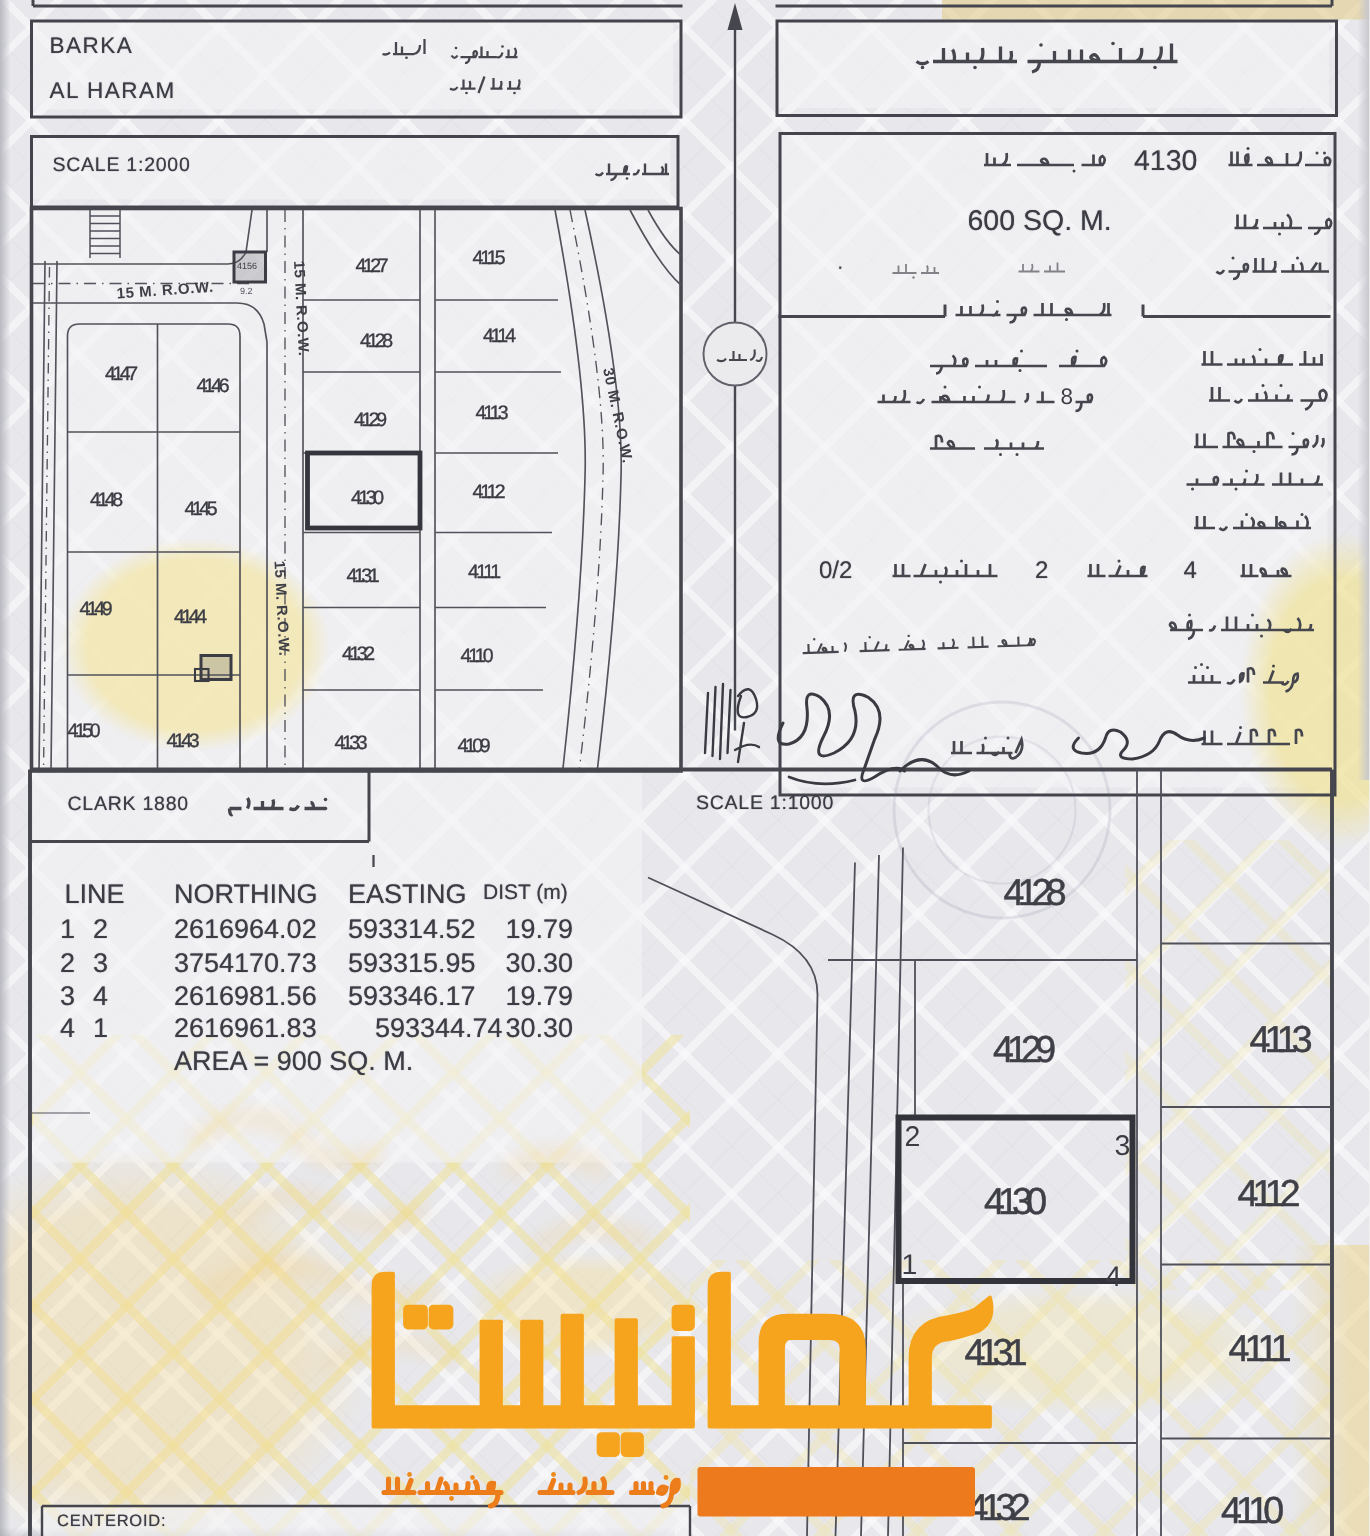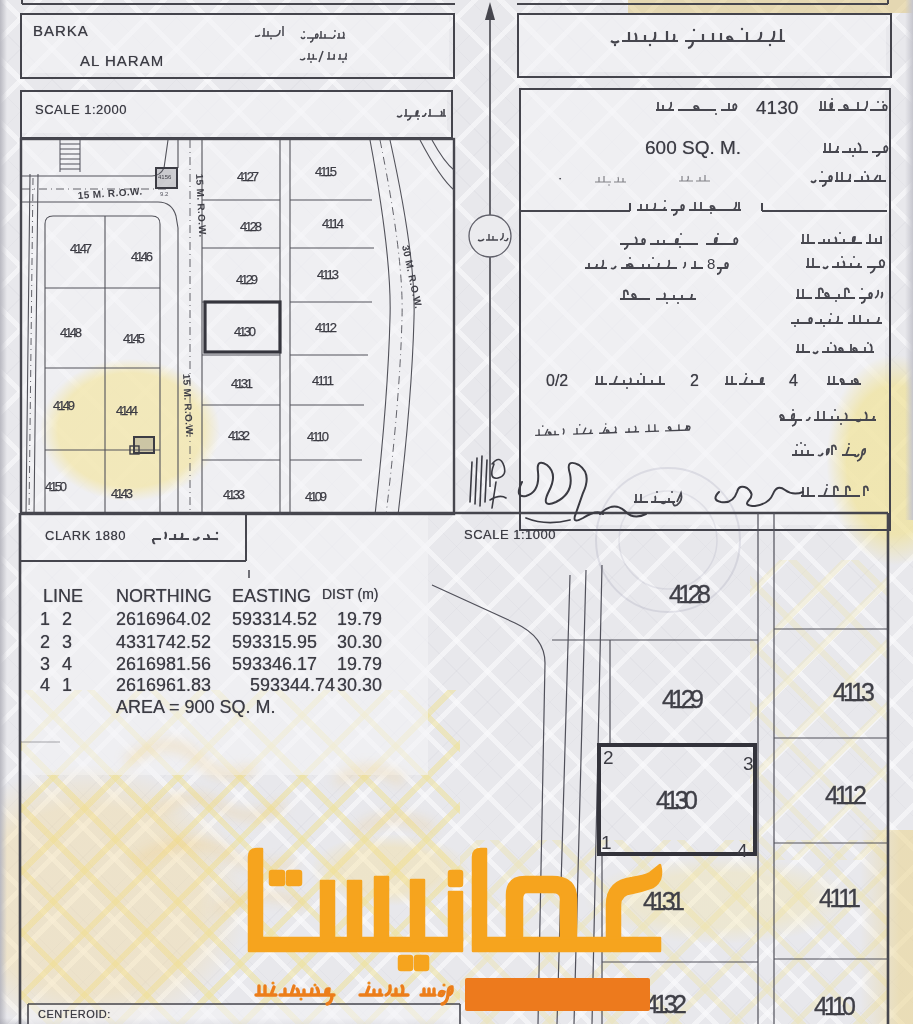--- a/index.html
+++ b/index.html
@@ -54,21 +54,21 @@
  </g>
 </svg>
 <div class="abs" style="left:0;top:1018px;width:450px;height:6px;background:linear-gradient(180deg,rgba(150,150,162,0),rgba(150,150,162,0.3));"></div>
 
 <svg style="left:0;top:0;width:913px;height:30px;" viewBox="0 0 913 30">
  <path class="ink" stroke-width="2" d="M22,4 L455,4 M517,4 L888,4 M22,4 L22,0 M888,4 L888,0"></path>
 </svg>
 
 <div class="box" style="left:20px;top:13px;width:431px;height:62px;"></div>
 <div class="txt" style="left:33px;top:22px;font-size:15px;letter-spacing:1px;">BARKA</div>
-<div class="txt" style="left:33px;top:52px;font-size:15px;letter-spacing:1px;margin-left:47px;">AL HARAM</div>
+<div class="txt" style="left:33px;top:52px;font-size:15px;letter-spacing:1px;">AL HARAM</div>
 
 <svg style="left:253px;top:24px;width:32px;height:15px;" viewBox="0 0 32 15">
  <path class="ink" stroke-width="1.5" d="M2,12 q3,1 5,-1 M9,12 h14 M11,12 v-8 M15,12 v-5 M23,12 q4,-1 4,-6 M30,12 v-10"></path>
  <circle cx="18" cy="14.5" r="0.9" fill="#46464e"></circle>
 </svg>
 
 <svg style="left:300px;top:27px;width:46px;height:17px;" viewBox="0 0 46 17">
  <path class="ink" stroke-width="1.5" d="M1,10 q2,3 4,0 M7,11 h10 q2,-3 0,-4 q-2,0 -1,4 M13,11 q0,4 -3,4 M19,11 h12 M21,11 v-7 M25,11 v-4 M31,11 q3,1 4,-3 M37,11 h8 M39,11 v-5 M43,11 q2,-4 0,-6"></path>
  <circle cx="4" cy="5" r="0.9" fill="#46464e"></circle>
       <circle cx="35" cy="4" r="0.9" fill="#46464e"></circle>
@@ -375,21 +375,21 @@
 <div class="txt" style="left:116px;top:586px;font-size:18px;text-align:center;">NORTHING</div>
 <div class="txt" style="left:232px;top:586px;font-size:18px;">EASTING</div>
 <div class="txt" style="left:322px;top:586px;font-size:14px;">DIST (m)</div>
 <div class="txt" style="left:40px;top:609px;font-size:18px;">1</div>
     <div class="txt" style="left:62px;top:609px;font-size:18px;">2</div>
 <div class="txt" style="left:116px;top:609px;font-size:18px;">2616964.02</div>
     <div class="txt" style="left:232px;top:609px;font-size:18px;">593314.52</div>
     <div class="txt" style="left:337px;top:609px;font-size:18px;">19.79</div>
 <div class="txt" style="left:40px;top:632px;font-size:18px;">2</div>
     <div class="txt" style="left:62px;top:632px;font-size:18px;">3</div>
-<div class="txt" style="left:116px;top:632px;font-size:18px;">4331742.52</div>
+<div class="txt" style="left:116px;top:632px;font-size:18px;">3754170.73</div>
     <div class="txt" style="left:232px;top:632px;font-size:18px;">593315.95</div>
     <div class="txt" style="left:337px;top:632px;font-size:18px;">30.30</div>
 <div class="txt" style="left:40px;top:654px;font-size:18px;">3</div>
     <div class="txt" style="left:62px;top:654px;font-size:18px;">4</div>
 <div class="txt" style="left:116px;top:654px;font-size:18px;">2616981.56</div>
     <div class="txt" style="left:232px;top:654px;font-size:18px;">593346.17</div>
     <div class="txt" style="left:337px;top:654px;font-size:18px;">19.79</div>
 <div class="txt" style="left:40px;top:675px;font-size:18px;">4</div>
     <div class="txt" style="left:62px;top:675px;font-size:18px;">1</div>
 <div class="txt" style="left:116px;top:675px;font-size:18px;">2616961.83</div>

